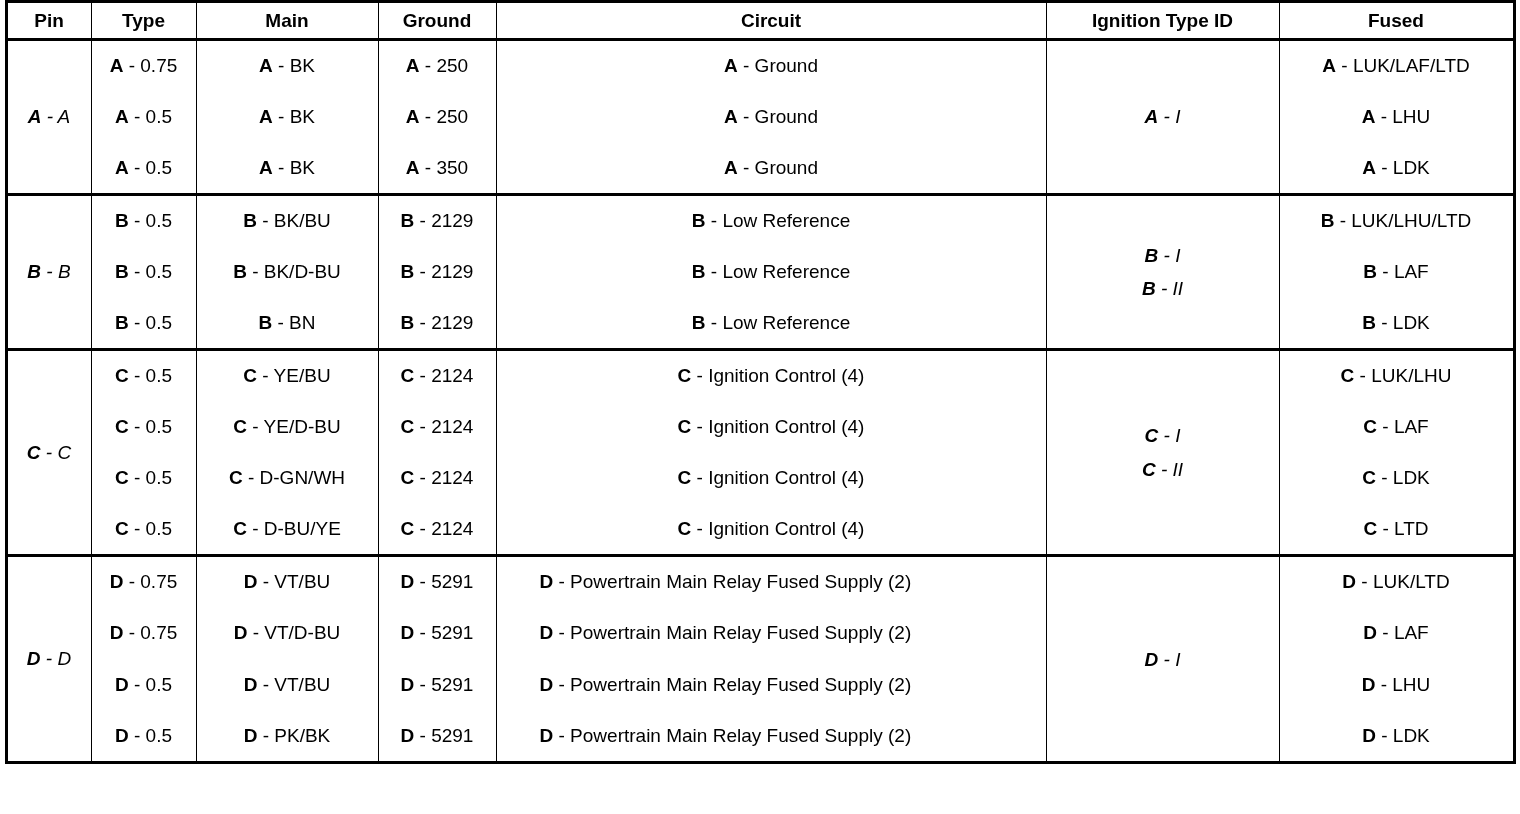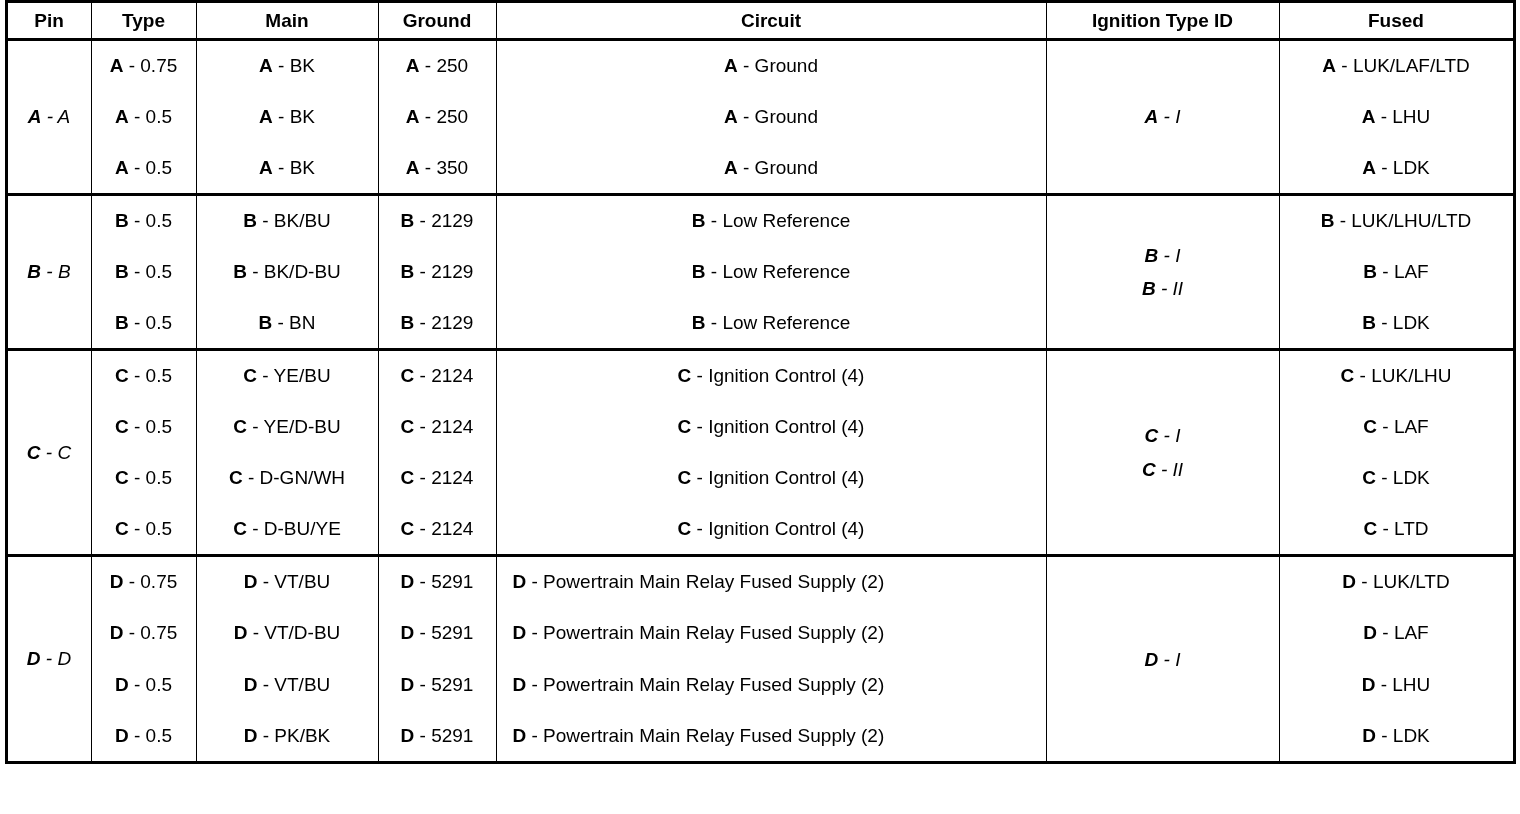--- a/index.html
+++ b/index.html
@@ -69,21 +69,21 @@
   tbody.grp + tbody.grp tr:first-child td {
     border-top: 3px solid #000;
   }
   td.pin-cell,
   td.term-cell {
     font-weight: normal;
     font-style: italic;
   }
   td.func-cell.left {
     text-align: left;
-    padding-left: 16px;
+    padding-left: 43px;
   }
   .pfx {
     font-weight: bold;
   }
   .val {
     font-weight: normal;
   }
   .term-stack-line {
     display: block;
     line-height: 1.75;

